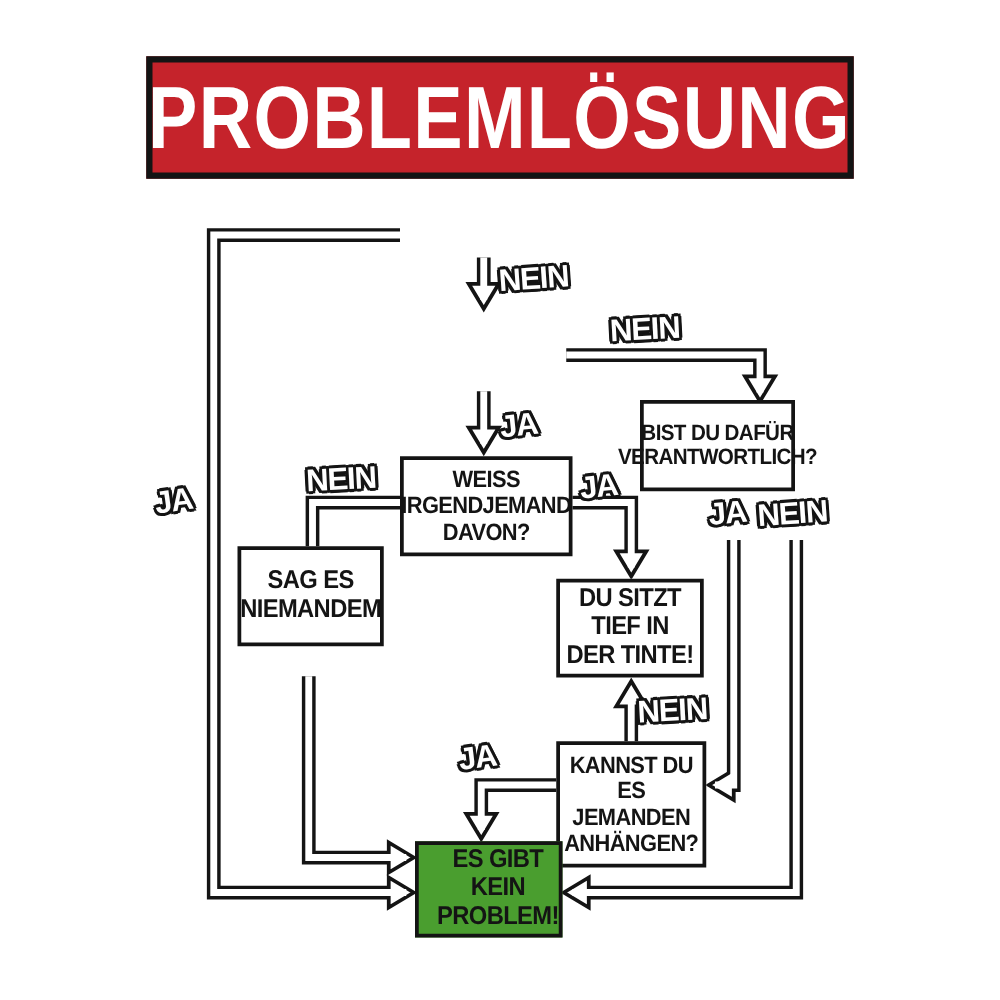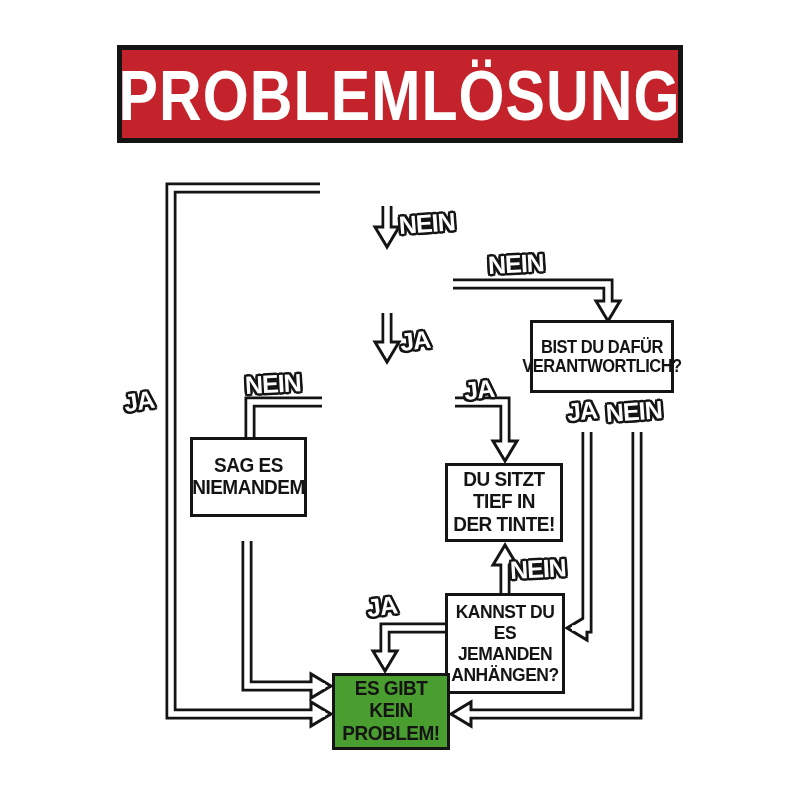--- a/index.html
+++ b/index.html
@@ -9,21 +9,21 @@
           background:var(--banner_red,#c5232b);border:5px solid #141414;box-sizing:border-box;
           display:flex;align-items:center;justify-content:center;}
   .banner-text{color:#fff;font-weight:bold;font-size:58px;letter-spacing:1px;
                display:inline-block;transform:scale(1.02,1.22);white-space:nowrap;}
   svg.wires{position:absolute;left:0;top:0;}
   .lk{fill:none;stroke:#141414;stroke-width:11;stroke-linejoin:miter;}
   .lw{fill:none;stroke:#ffffff;stroke-width:5.5;stroke-linejoin:miter;}
   .ah{fill:#ffffff;stroke:#141414;stroke-width:3;stroke-linejoin:miter;}
   .node{position:absolute;background:#fff;border:3.5px solid #141414;box-sizing:border-box;
         display:flex;align-items:center;justify-content:center;}
-  .node--green{background:var(--box_green,#4a9e2f);}
+  .node--green{background:var(--box_green,#4a9e2f);justify-content:flex-end;}
   .node-text{font-weight:bold;font-size:17.5px;line-height:1.1;letter-spacing:-0.5px;
              color:#141414;text-align:center;white-space:pre-line;transform:scale(1,1.08);}
   .olabel{position:absolute;font-weight:bold;font-size:25px;letter-spacing:-1px;
           color:#fff;white-space:nowrap;transform-origin:left center;
           text-shadow:-2px -2px 0 #141414,2px -2px 0 #141414,-2px 2px 0 #141414,2px 2px 0 #141414,
                       0 -2.5px 0 #141414,0 2.5px 0 #141414,-2.5px 0 0 #141414,2.5px 0 0 #141414;}
 </style>
 </head>
 <body style="--banner_red: #c5232b; --box_green: #4a9e2f; --line: #141414;">
 
@@ -86,25 +86,30 @@
       <path class="lw" d="M320,188 H171 V714 H325"></path>
     </g>
   </svg>
 
   <div class="banner">
     <span class="banner-text">PROBLEMLÖSUNG</span>
   </div>
 
 
 
-  <div class="node" style="left:530px;top:320px;width:144px;height:73px">
+  <div class="node" style="left:512px;top:320px;width:124px;height:73px">
     <div class="node-text" style="font-size:16.5px">BIST DU DAFÜR
 VERANTWORTLICH?</div>
   </div>
 
+  <div class="node" style="left:320px;top:365px;width:138px;height:80px">
+    <div class="node-text">WEISS
+IRGENDJEMAND
+DAVON?</div>
+  </div>
 
   <div class="node" style="left:190px;top:437px;width:117px;height:80px">
     <div class="node-text" style="font-size:19px">SAG ES
 NIEMANDEM</div>
   </div>
 
   <div class="node" style="left:445px;top:463px;width:118px;height:79px">
     <div class="node-text" style="font-size:19px">DU SITZT
 TIEF IN
 DER TINTE!</div>

